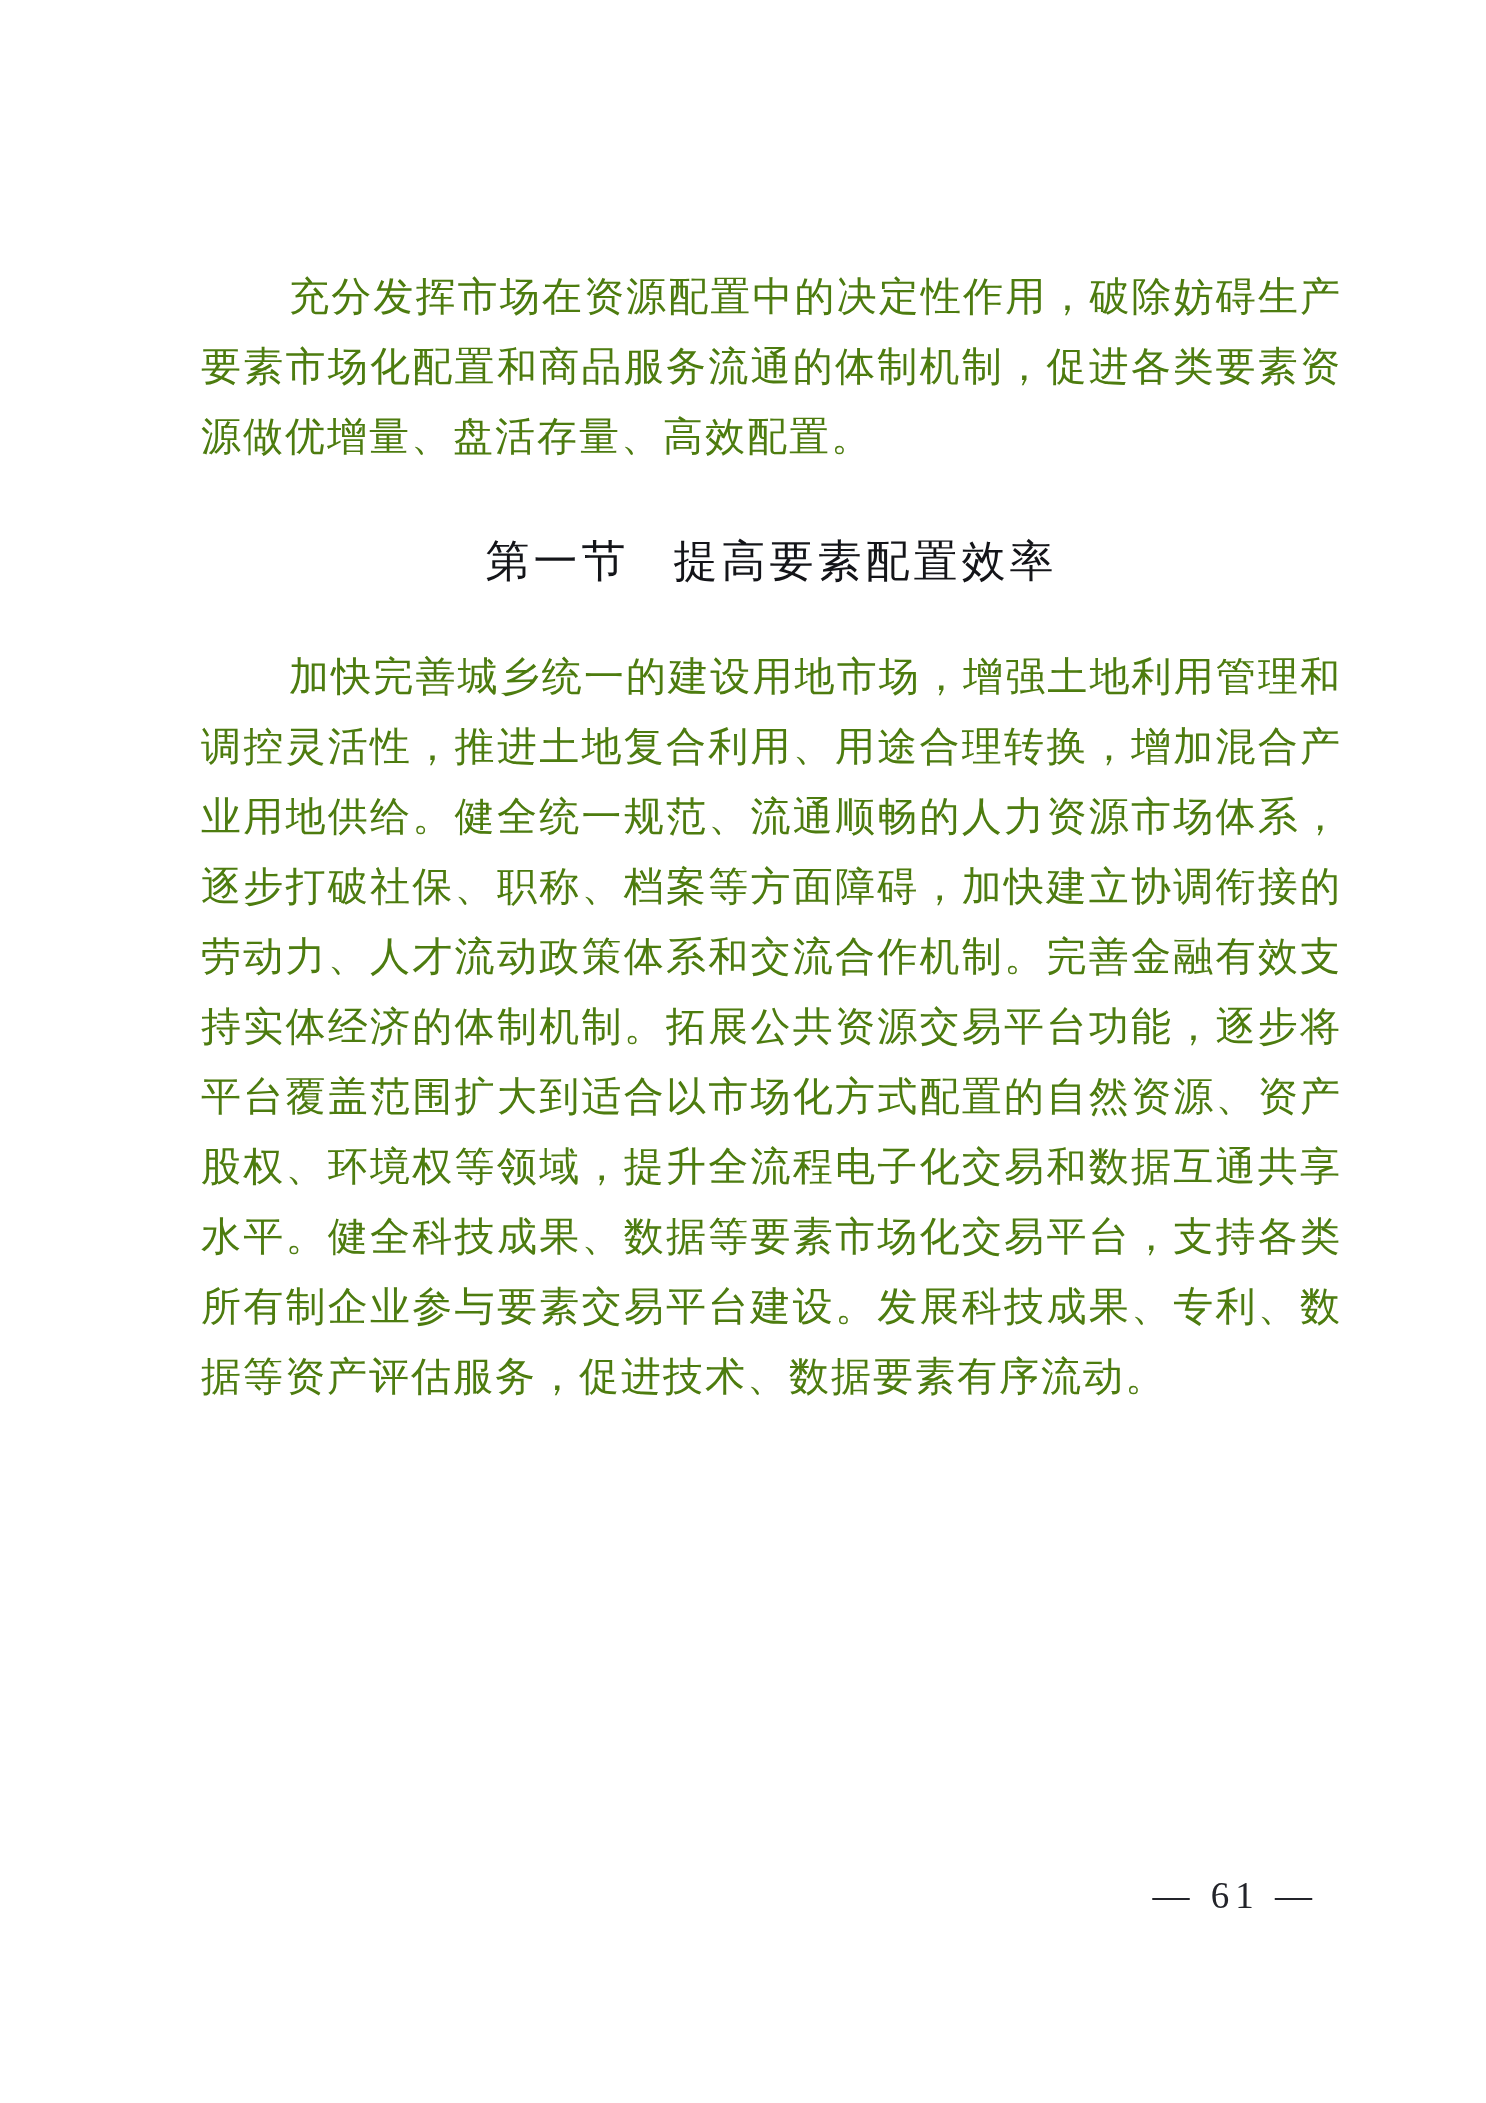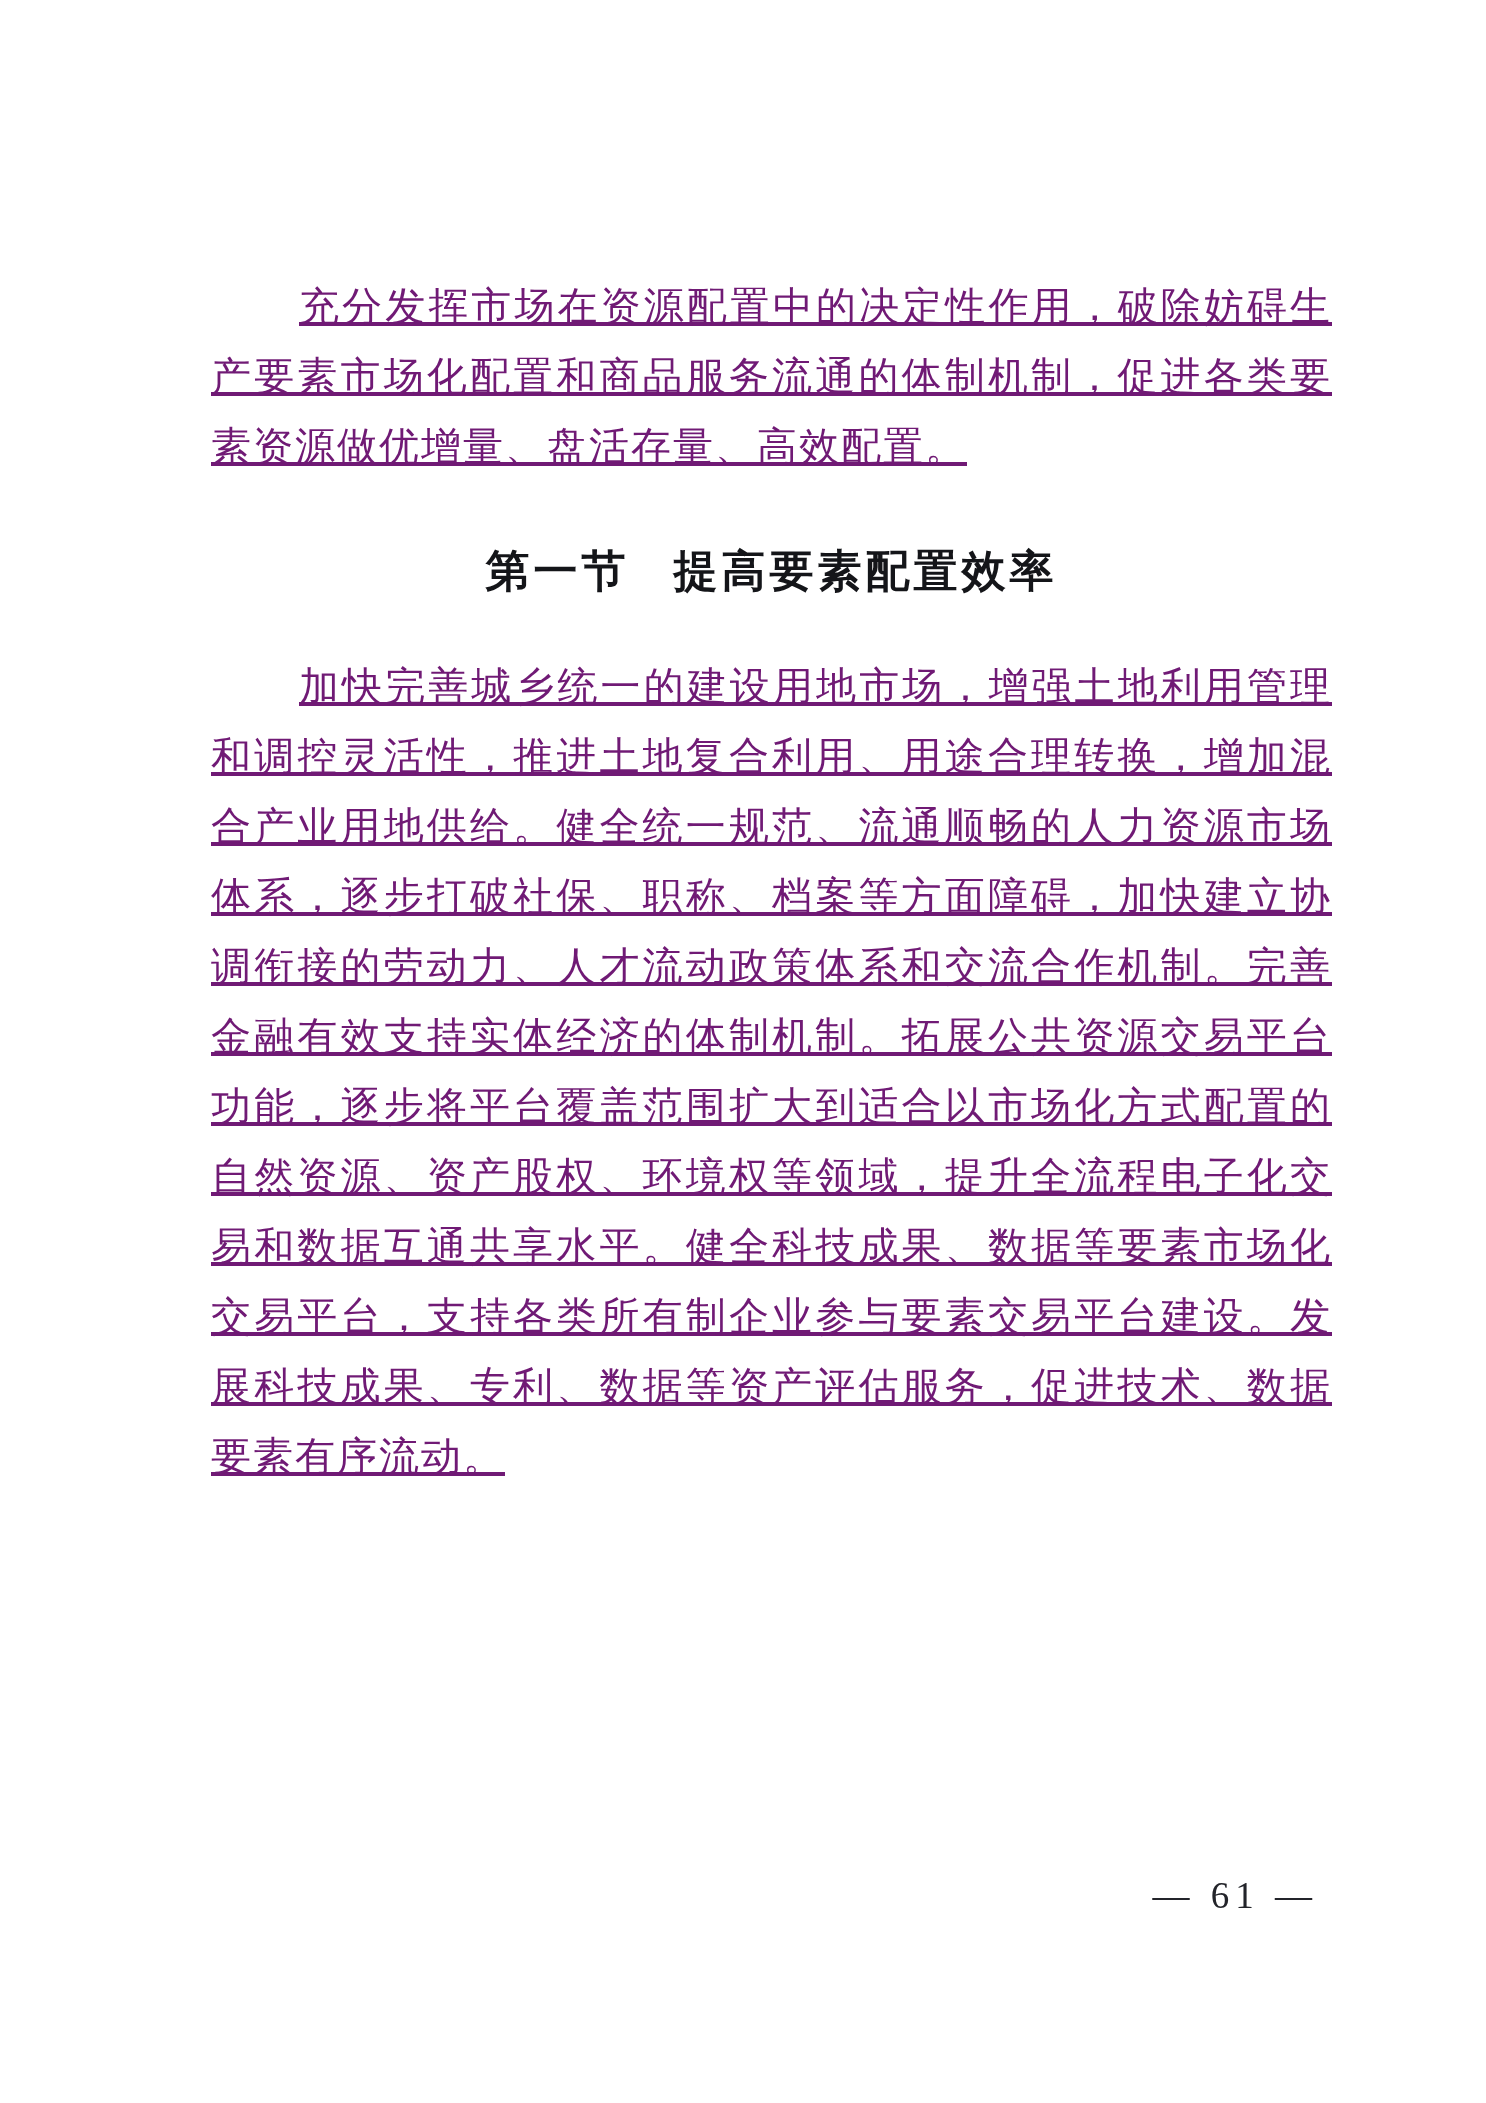--- a/index.html
+++ b/index.html
@@ -15,36 +15,35 @@
     overflow: hidden;
     font-family: "Liberation Serif", "DejaVu Serif", serif;
   }
   .content {
     position: absolute;
     left: 195px;
     top: 256px;
     width: 1153px;
   }
   .body-para {
-    margin: 16px;
+    margin: 6px;
     font-size: 40px;
     line-height: 70px;
     letter-spacing: 2px;
-    color: #701a75;
+    color: #4d7c0f;
     text-align: justify;
     text-align-last: left;
     text-indent: 88px;
-    text-decoration: underline;
   }
   .section-heading {
     margin: 54px 0 44px 0;
     text-align: center;
     font-size: 44px;
     line-height: 72px;
-    font-weight: 700;
+    font-weight: 400;
     letter-spacing: 4px;
     color: #141519;
     text-indent: 0;
   }
   .sec-num {
     margin-right: 44px;
   }
   .page-number {
     position: absolute;
     top: 1876px;

